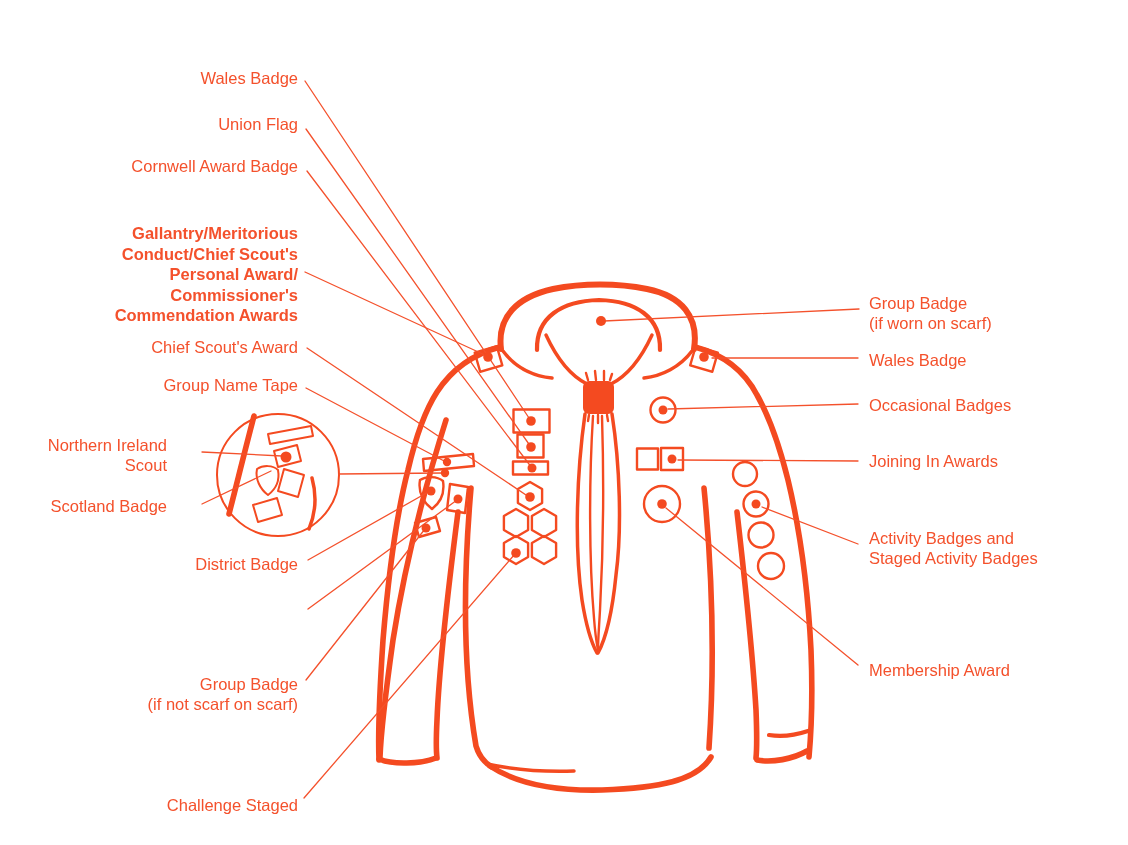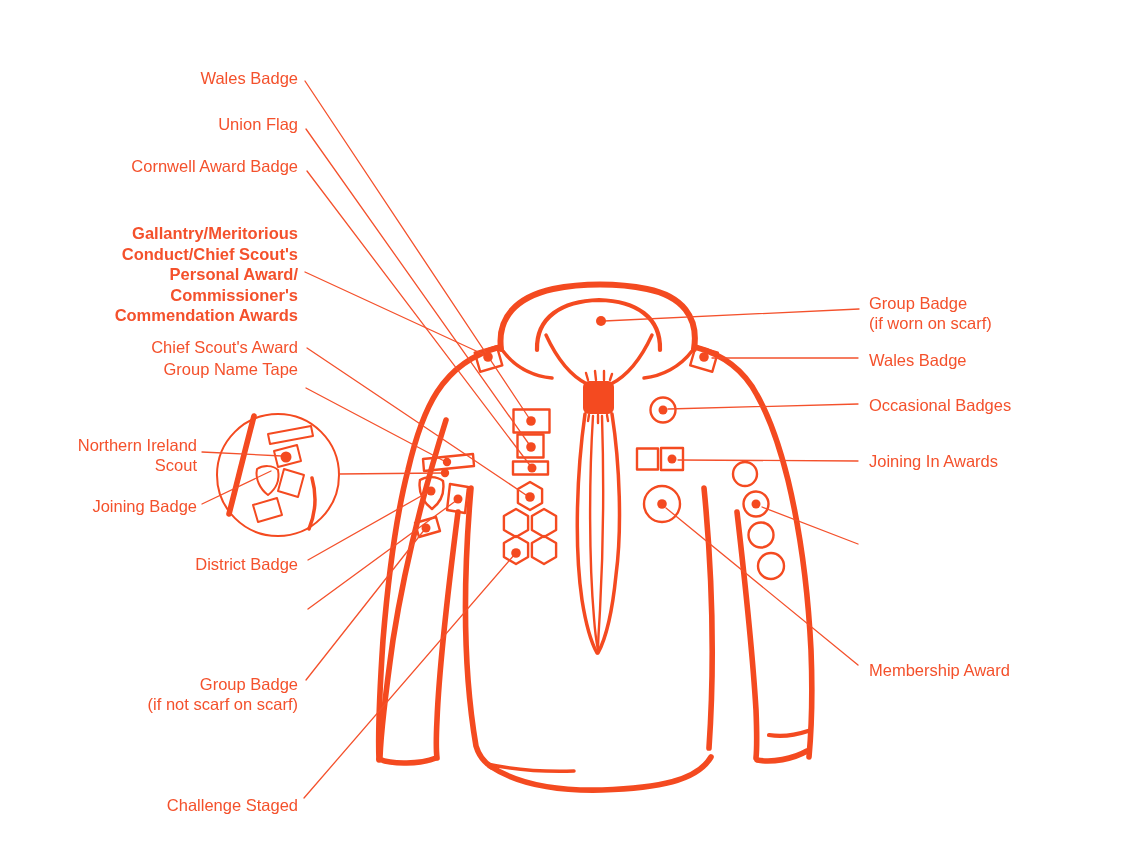--- a/index.html
+++ b/index.html
@@ -9,21 +9,21 @@
     position:relative; width:1128px; height:845px;
     background:var(--bg); overflow:hidden;
     font-family:"Liberation Sans", sans-serif;
   }
   .stage svg { position:absolute; left:0; top:0; }
   .lbl {
     position:absolute; color:var(--accent);
     font-size:16.5px; line-height:20px; white-space:nowrap;
   }
   .lbl.l { right:830px; text-align:right; }
-  .lbl.l2 { right:931px; text-align:right; }
+  .lbl.l2 { right:961px; text-align:right; }
   .lbl.r { left:869px; text-align:left; }
   .lbl.tight { line-height:20.5px;font-weight:bold; }
   
   .ln { stroke:var(--line); fill:none; stroke-linecap:round; stroke-linejoin:round; }
   .w1 { stroke-width:1.3; stroke:var(--accent); }
   .w2 { stroke-width:2.4; }
   .w2i { stroke-width:2; }
   .w3 { stroke-width:3.5; }
   .w4 { stroke-width:4.2; }
   .w5 { stroke-width:5.6; }
@@ -169,35 +169,39 @@
   <div class="lbl l" style="top:114px">Union Flag</div>
   <div class="lbl l" style="top:156px">Cornwell Award Badge</div>
   <div class="lbl l tight" style="top:223px">
     <div>Gallantry/Meritorious</div>
     <div>Conduct/Chief Scout's</div>
     <div>Personal Award/</div>
     <div>Commissioner's</div>
     <div>Commendation Awards</div>
   </div>
   <div class="lbl l" style="top:337px">Chief Scout's Award</div>
-  <div class="lbl l" style="top:359px">Group Name Tape</div>
+  <div class="lbl l" style="top:375px">Group Name Tape</div>
   <div class="lbl l2" style="top:435px">
     <div>Northern Ireland</div>
     <div>Scout</div>
   </div>
-  <div class="lbl l2" style="top:496px">Joining Badge</div>
+  <div class="lbl l2" style="top:496px">Scotland Badge</div>
   <div class="lbl l" style="top:554px">District Badge</div>
   <div class="lbl l" style="top:674px">
     <div>Group Badge</div>
     <div>(if not scarf on scarf)</div>
   </div>
   <div class="lbl l" style="top:795px">Challenge Staged</div>
 
   <div class="lbl r" style="top:293px">
     <div>Group Badge</div>
     <div>(if worn on scarf)</div>
   </div>
   <div class="lbl r" style="top:350px">Wales Badge</div>
   <div class="lbl r" style="top:395px">Occasional Badges</div>
   <div class="lbl r" style="top:451px">Joining In Awards</div>
+  <div class="lbl r" style="top:528px">
+    <div>Activity Badges and</div>
+    <div>Staged Activity Badges</div>
+  </div>
   <div class="lbl r" style="top:660px">Membership Award</div>
 
 </div>
 
 </body></html>

